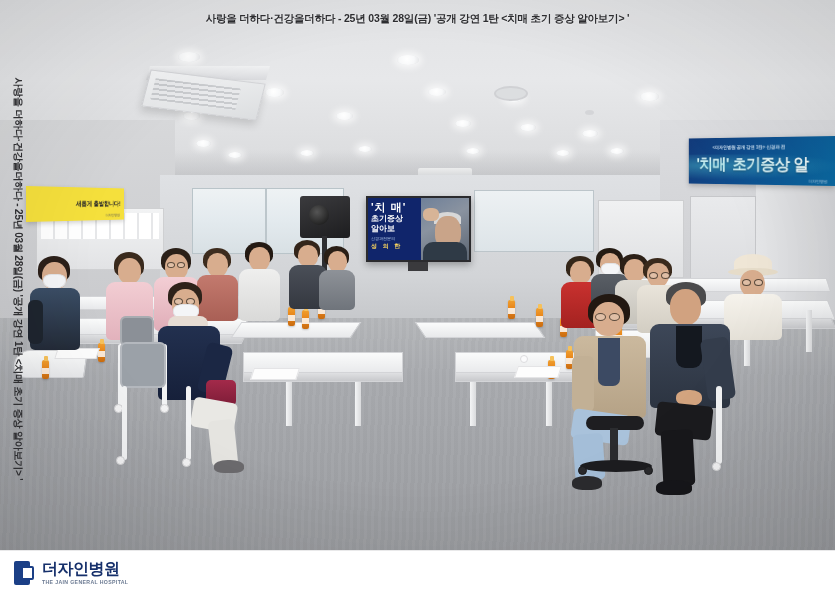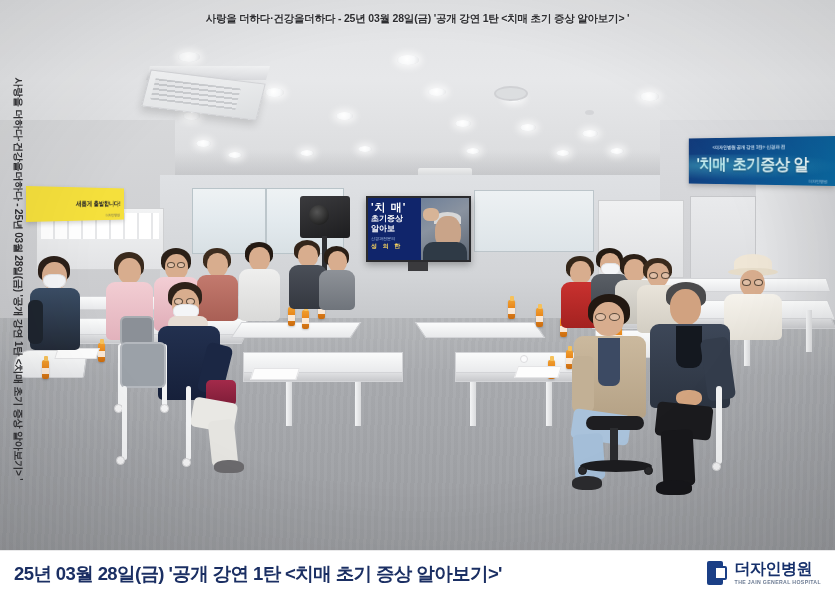--- a/index.html
+++ b/index.html
@@ -618,21 +618,20 @@
   <div class="chair-frame" style="left:716px;top:386px;width:6px;height:78px;"></div>
   <div class="caster" style="left:712px;top:462px;"></div>
 
   <div class="vignette"></div>
 
   <div class="top-caption">사랑을 더하다·건강을더하다 - 25년 03월 28일(금) '공개 강연 1탄 &lt;치매 초기 증상 알아보기&gt; '</div>
   <div class="left-caption">사랑을 더하다·건강을더하다 - 25년 03월 28일(금) '공개 강연 1탄 &lt;치매 초기 증상 알아보기&gt; '</div>
 </div>
 
 <div class="bottom-bar">
-  <div class="bottom-title">25년 03월 28일(금) '공개 강연 1탄 &lt;치매 초기 증상 알아보기&gt;'</div>
   <div class="logo-wrap">
     <div class="logo-mark">
       <span class="lm-a"></span>
       <span class="lm-b"></span>
     </div>
     <div class="logo-text">
       <span class="logo-kr">더자인병원</span>
       <span class="logo-en">THE JAIN GENERAL HOSPITAL</span>
     </div>
   </div>

